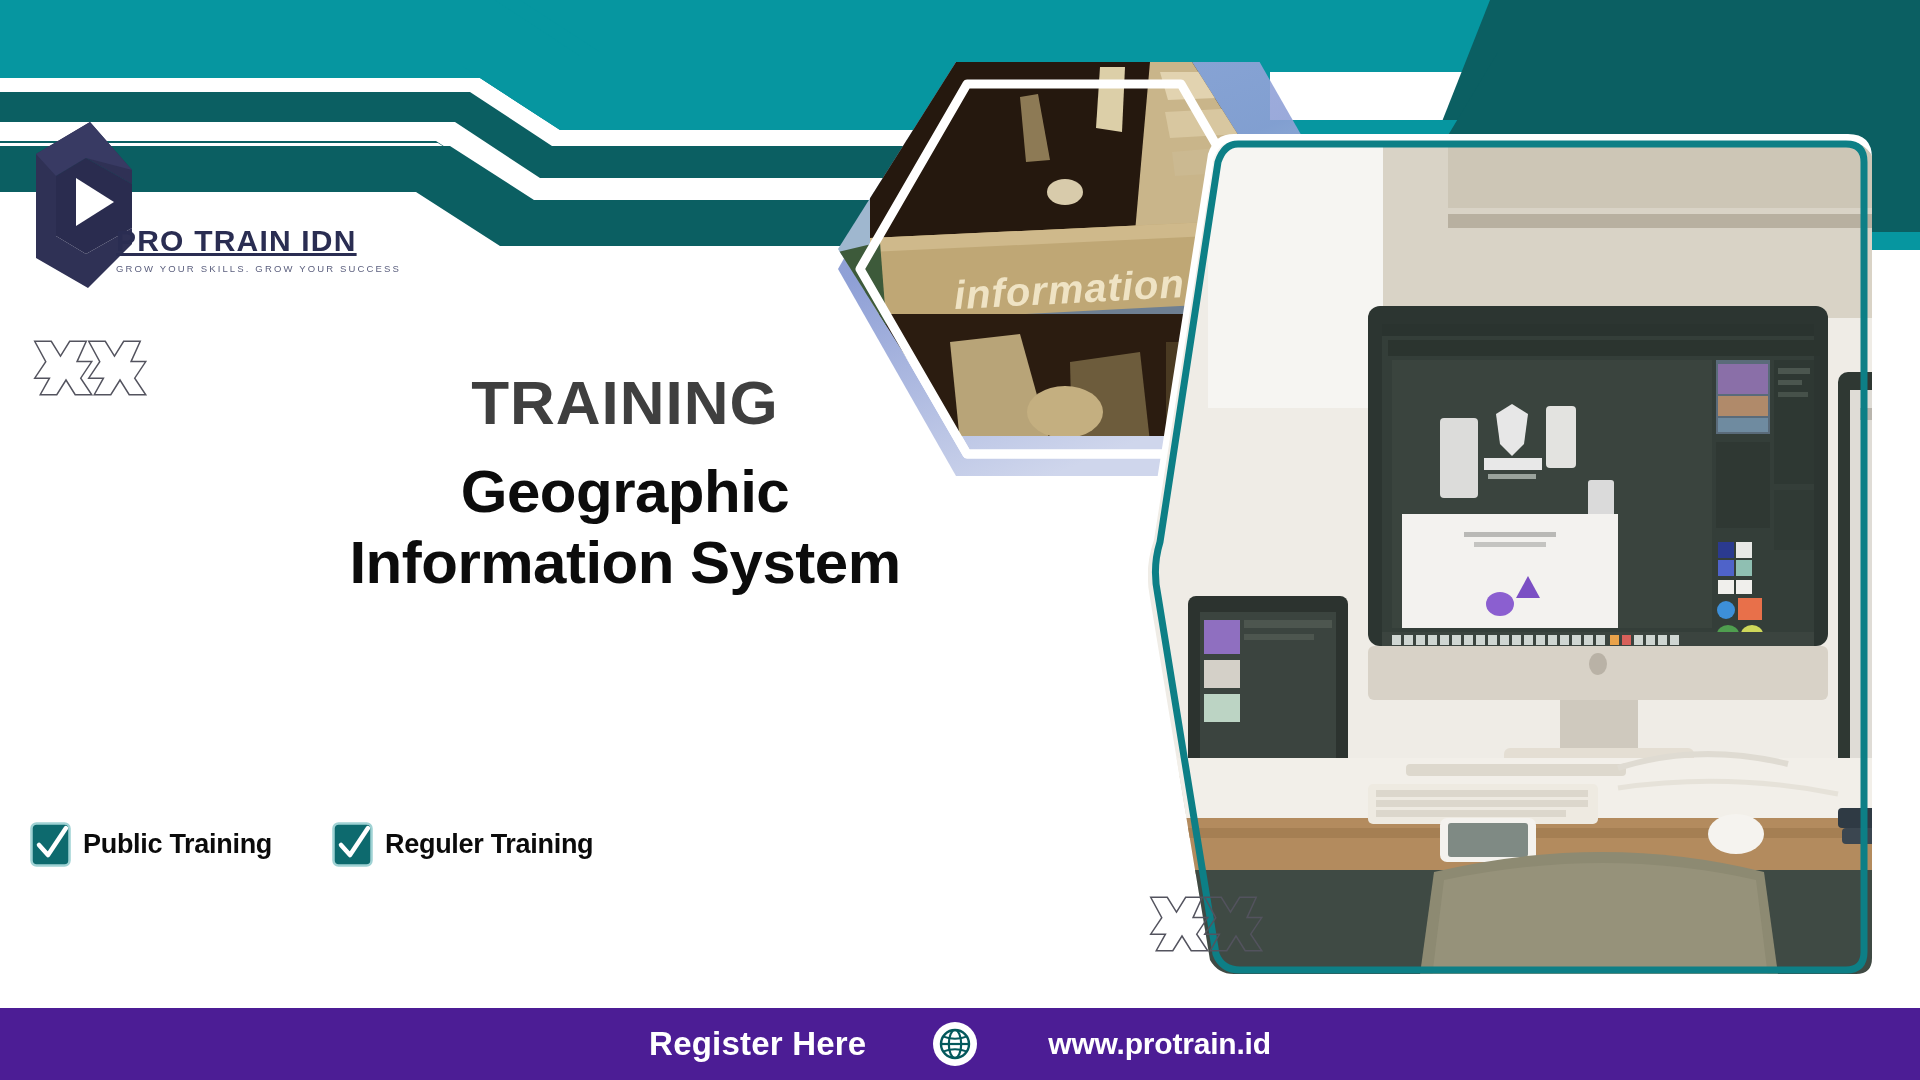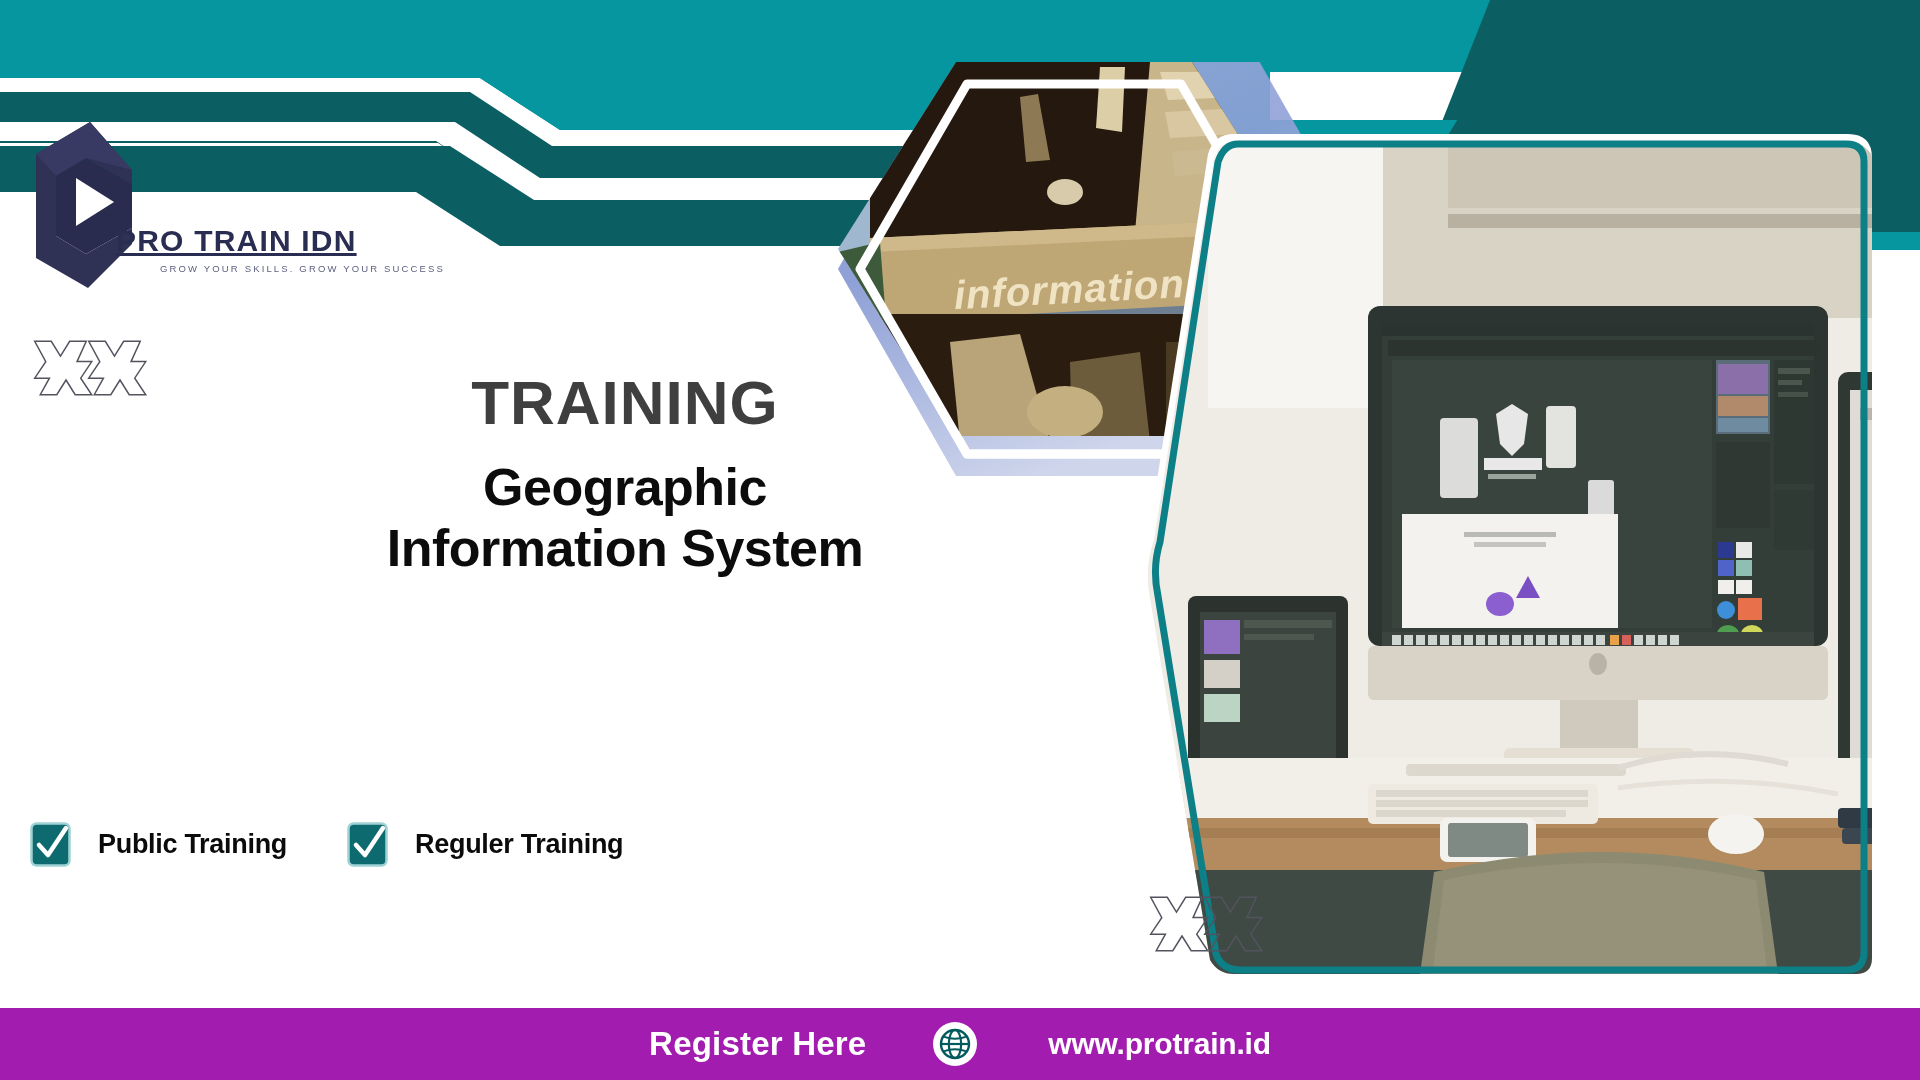--- a/index.html
+++ b/index.html
@@ -59,21 +59,20 @@
     text-decoration: underline;
   }
   .logo-tagline {
     font-family: "Liberation Sans", sans-serif;
     font-weight: 400;
     font-size: 9.5px;
     letter-spacing: 2.15px;
     color: #5b5f7e;
     margin-top: 7px;
     white-space: nowrap;
-    margin-left: 44px;
   }
 
   
   .crosses {
     position: absolute;
   }
   .crosses.top-left { left: 24px; top: 332px; }
   .crosses.bottom-mid { left: 1140px; top: 888px; }
 
   
@@ -90,41 +89,41 @@
     font-size: 62px;
     letter-spacing: 1px;
     color: #3f3f3f;
     line-height: 1.05;
     margin: 0 0 22px 0;
     text-align: center;
   }
   .title {
     font-family: "Liberation Sans", sans-serif;
     font-weight: 700;
-    font-size: 52px;
+    font-size: 60px;
     color: #0c0c0c;
     line-height: 1.18;
     margin: 8px;
     letter-spacing: -0.5px;
   }
   .title-line { display: block; }
 
   
   .check-row {
     position: absolute;
     left: 30px;
     top: 822px;
     display: flex;
     align-items: center;
     gap: 60px;
   }
   .check-item {
     display: flex;
     align-items: center;
-    gap: 27px;
+    gap: 12px;
   }
   .check-box {
     width: 41px;
     height: 45px;
     flex: 0 0 auto;
     position: relative;
   }
   .check-label {
     font-family: "Liberation Sans", sans-serif;
     font-weight: 700;
@@ -134,21 +133,21 @@
     letter-spacing: -0.3px;
   }
 
   
   .footer {
     position: absolute;
     left: 0;
     bottom: 0;
     width: 1920px;
     height: 72px;
-    background: #a21caf;
+    background: #4c1d95;
     display: flex;
     align-items: center;
     justify-content: center;
     gap: 66px;
   }
   .footer-cta {
     font-family: "Liberation Sans", sans-serif;
     font-weight: 700;
     font-size: 33px;
     color: #ffffff;

